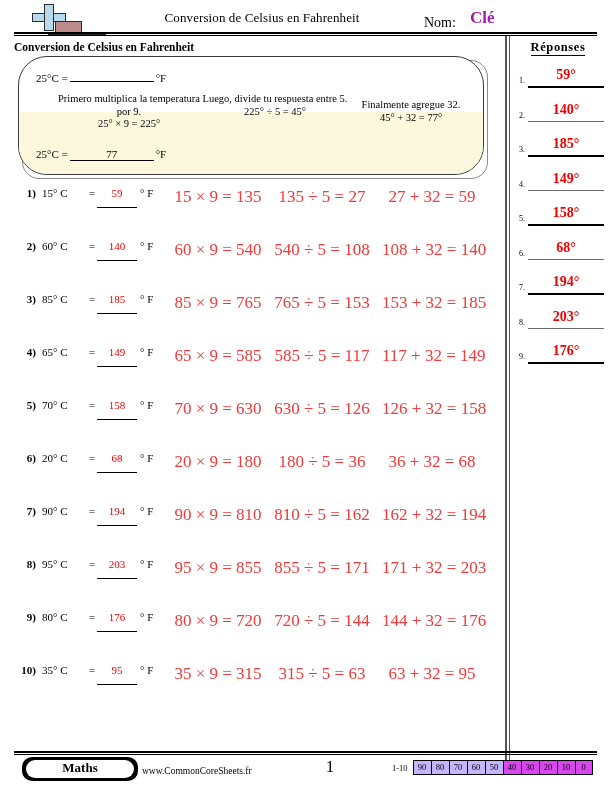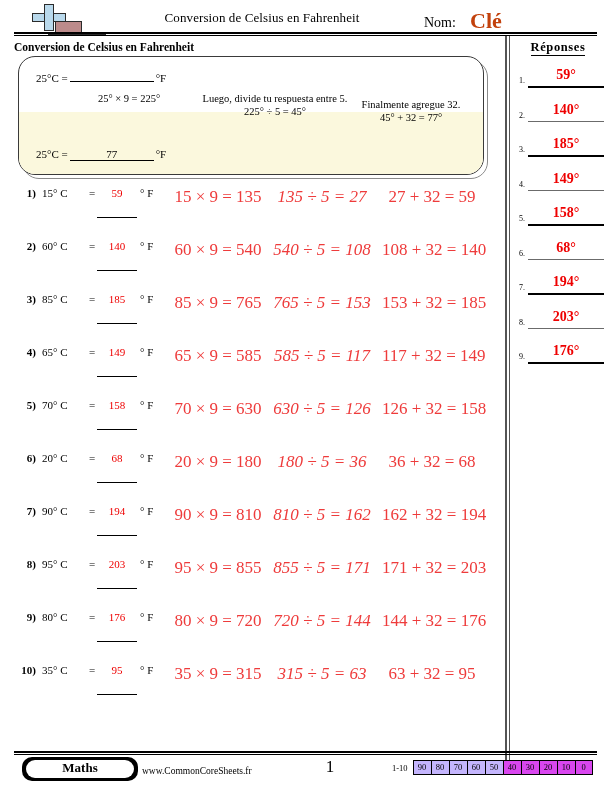--- a/index.html
+++ b/index.html
@@ -73,23 +73,23 @@
     letter-spacing: 0.1px;
   }
   #name-label {
     position: absolute;
     left: 424px; top: 15px;
     font-size: 14px;
   }
   #name-value {
     position: absolute;
     left: 470px; top: 8px;
-    font-size: 22px;
+    font-size: 17px;
     font-weight: bold;
-    color: #c2410c;
+    color: #a21caf;
   }
   #header-rule-a {
     position: absolute;
     left: 14px; top: 32px;
     width: 583px; height: 2px;
     background: #000000;
   }
   #header-rule-b {
     position: absolute;
     left: 14px; top: 35px;
@@ -136,21 +136,21 @@
     width: 466px; height: 119px;
     border: 1px solid #8a8a8a;
     border-radius: 17px;
     background: #ffffff;
   }
   #instruction-inner {
     position: absolute;
     left: 0; top: 0;
     width: 466px; height: 119px;
     border: 1px solid #3a3a3a;
-    border-radius: 17px;
+    border-radius: 29px;
     background: #ffffff;
     overflow: hidden;
   }
   #instruction-yellow {
     position: absolute;
     left: 0; bottom: 0;
     width: 100%; height: 62px;
     background: #fbf8dd;
   }
   .ib-eq {
@@ -210,38 +210,38 @@
     font-size: 11px;
   }
   .p-answer-blank {
     position: absolute;
     left: 97px; top: 3px;
     width: 40px;
     text-align: center;
     font-size: 11px;
     color: #ee0000;
     border-bottom: 1.3px solid #000000;
-    padding-bottom: 18px;
+    padding-bottom: 8px;
   }
   .p-fahr {
     position: absolute;
     left: 140px; top: 3px;
     font-size: 11px;
     white-space: nowrap;
   }
   .p-step {
     position: absolute;
     top: 3px;
     font-size: 17px;
     color: #ee3b3b;
     text-align: center;
     white-space: nowrap;
   }
   .p-step-1 { left: 168px; width: 100px; }
-  .p-step-2 { left: 272px; width: 100px; font-style: italic; }
+  .p-step-2 { left: 272px; width: 100px; }
   .p-step-3 { left: 382px; width: 100px; }
 
   
   #answer-panel {
     position: absolute;
     left: 510px; top: 36px;
     width: 102px; height: 710px;
   }
   #answers-heading {
     position: absolute;
@@ -394,20 +394,21 @@
   <div id="instruction-box">
     <div id="instruction-shadow"></div>
     <div id="instruction-inner">
       <div id="instruction-yellow"></div>
 
       <div class="ib-eq" id="ib-eq-top">
         <span>25°C =</span><span class="ib-blank"></span><span>°F</span>
       </div>
 
       <div class="ib-step" id="ib-step-1">
+        <div>Primero multiplica la temperatura por 9.</div>
         <div>25° × 9 = 225°</div>
       </div>
       <div class="ib-step" id="ib-step-2">
         <div>Luego, divide tu respuesta entre 5.</div>
         <div>225° ÷ 5 = 45°</div>
       </div>
       <div class="ib-step" id="ib-step-3">
         <div>Finalmente agregue 32.</div>
         <div>45° + 32 = 77°</div>
       </div>

